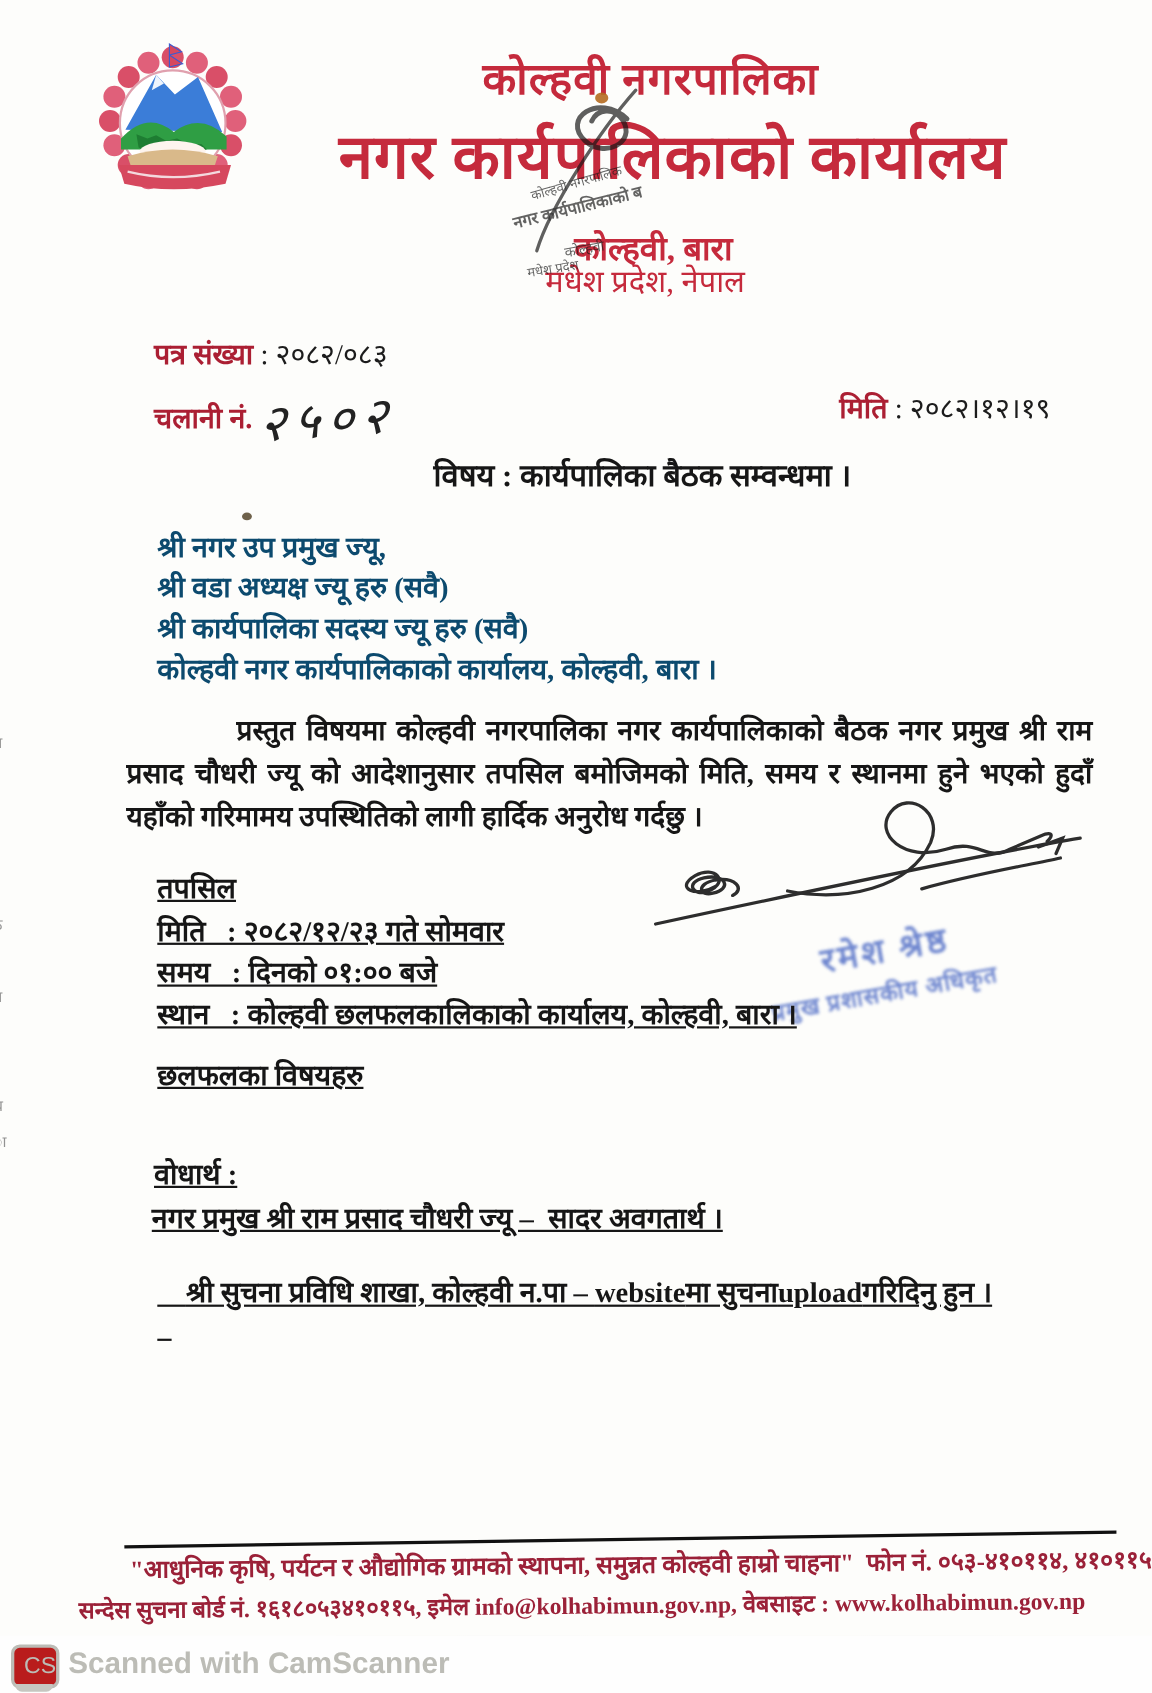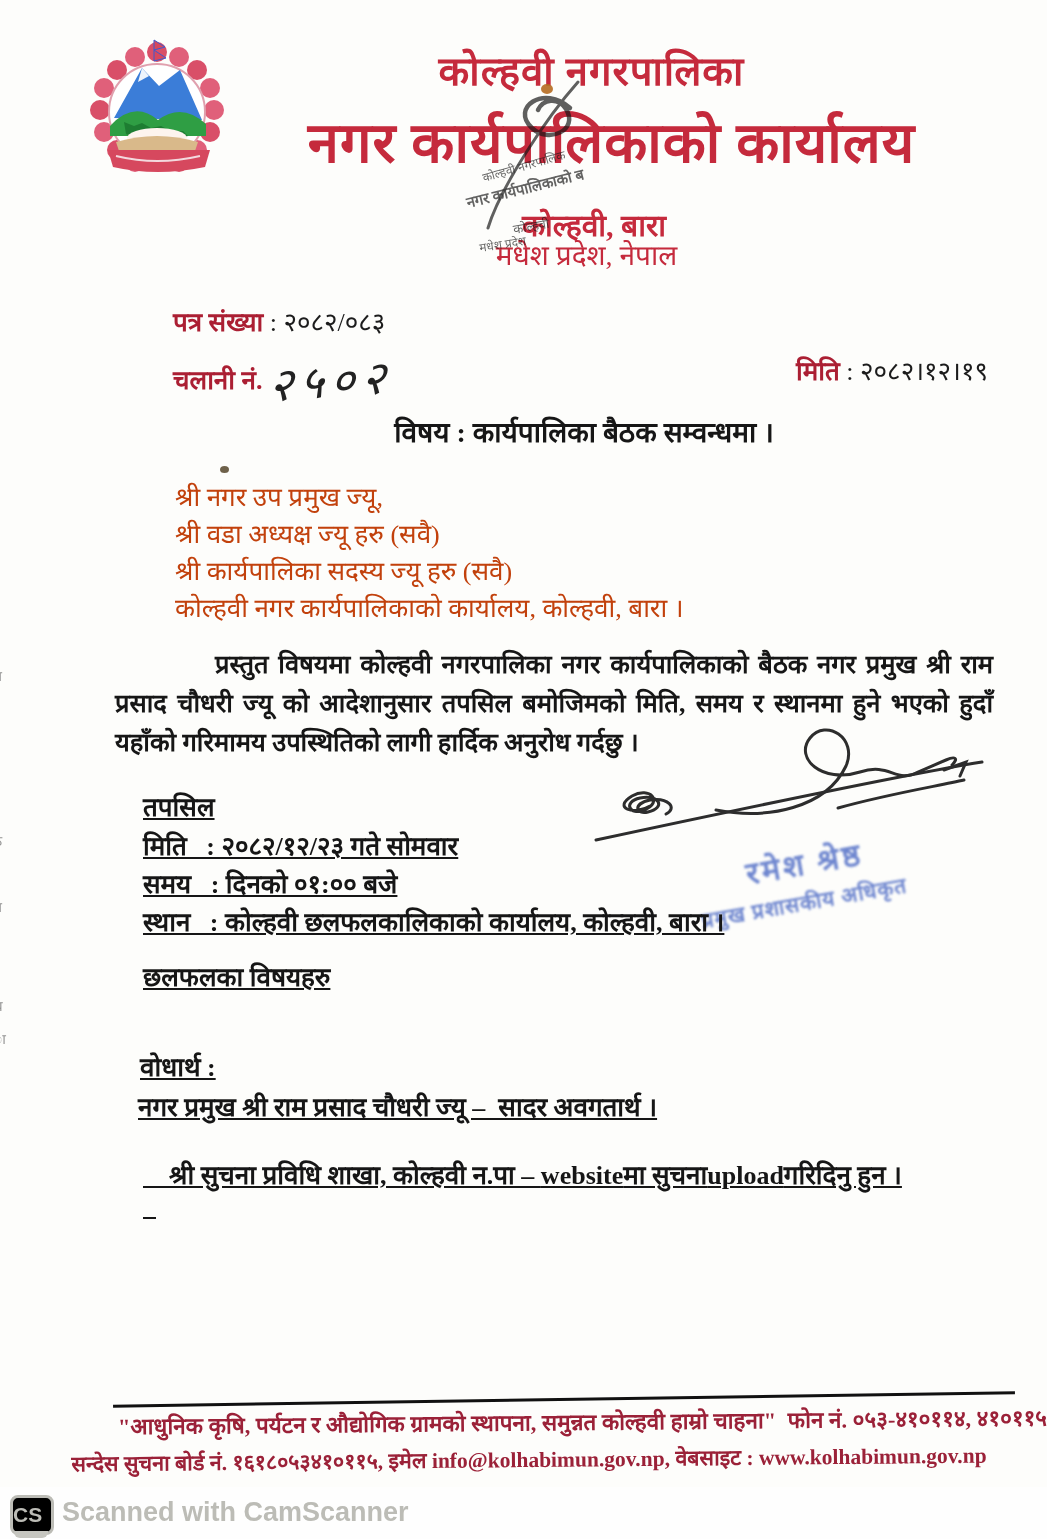--- a/index.html
+++ b/index.html
@@ -18,34 +18,34 @@
   .hdr-line1{top:42px;left:110px;right:0;text-align:center;
     font-size:40px;font-weight:bold;color:#c52a3c;letter-spacing:1px;}
   .hdr-line2{top:102px;left:150px;right:0;text-align:center;
     font-size:56px;font-weight:bold;color:#c52a3c;letter-spacing:1px;}
   .hdr-line3{top:204px;left:115px;right:0;text-align:center;
     font-size:30px;font-weight:bold;color:#c52a3c;}
   .hdr-line4{top:235px;left:100px;right:0;text-align:center;
     font-size:28px;font-weight:normal;color:#c52a3c;}
   .logo{top:38px;left:86px;width:146px;height:142px;}
   
-  .meta-row{font-size:26px;margin-left:33px;}
+  .meta-row{font-size:26px;}
   .red-label{color:#ab1f33;font-weight:bold;}
   .ref-row{top:303px;left:140px;}
   .dispatch-row{top:348px;left:140px;}
   .handwritten{
     display:inline-block;font-size:46px;font-style:italic;
     letter-spacing:7px;transform:rotate(-4deg) skewX(-6deg);
     vertical-align:-8px;color:#222;
   }
   .date-row{top:352px;left:763px;}
   .subject{top:412px;left:95px;right:0;text-align:center;
     font-size:28px;font-weight:bold;color:#161616;}
   
-  .addr{left:143px;font-size:26px;font-weight:normal;color:#c2410c;margin-left:32px;}
+  .addr{left:143px;font-size:26px;font-weight:bold;color:#0c4a6e;}
   
   .body-par{
     top:645px;left:115px;width:878px;
     font-size:25.5px;line-height:39px;font-weight:bold;color:#161616;
     text-align:justify;text-indent:100px;
   }
   
   .block-line{left:143px;font-size:26px;font-weight:bold;color:#161616;white-space:pre;text-decoration:underline;}
   
   .latin-b{font-family:"Liberation Serif",serif;font-weight:bold;}
@@ -79,22 +79,22 @@
     color:#787878;opacity:.8;white-space:pre-line;}
   
   .cs-bar{top:1487px;left:0;right:0;height:52px;background:#fefefe;}
   .cs-smudge{top:1487px;left:300px;right:40px;height:12px;
     background:linear-gradient(90deg,#f1f1ec,#eaeae4,#f3f3ee,#e9e9e3,#f4f4ef);
     opacity:.6;border-radius:6px;}
   .cs-icon{
     position:absolute;top:8px;left:10px;width:38px;height:34px;
     border:3px solid #bcbcb6;border-radius:8px;
     color:#bcbcb6;font-family:"Liberation Sans",sans-serif;
-    font-weight:bold;font-size:21px;line-height:34px;text-align:left;
-    background:#000000;
+    font-weight:normal;font-size:21px;line-height:34px;text-align:right;
+    background:#b91c1c;
   }
   .cs-lip{position:absolute;top:44px;left:14px;width:34px;height:7px;
     background:#c6c6c0;border-radius:0 0 6px 6px;}
   .cs-label{position:absolute;top:10px;left:62px;
     font-family:"Liberation Sans",sans-serif;font-size:27px;color:#bcbcb6;font-weight:bold;}
 </style>
 </head>
 <body>
 
 <div class="page">

